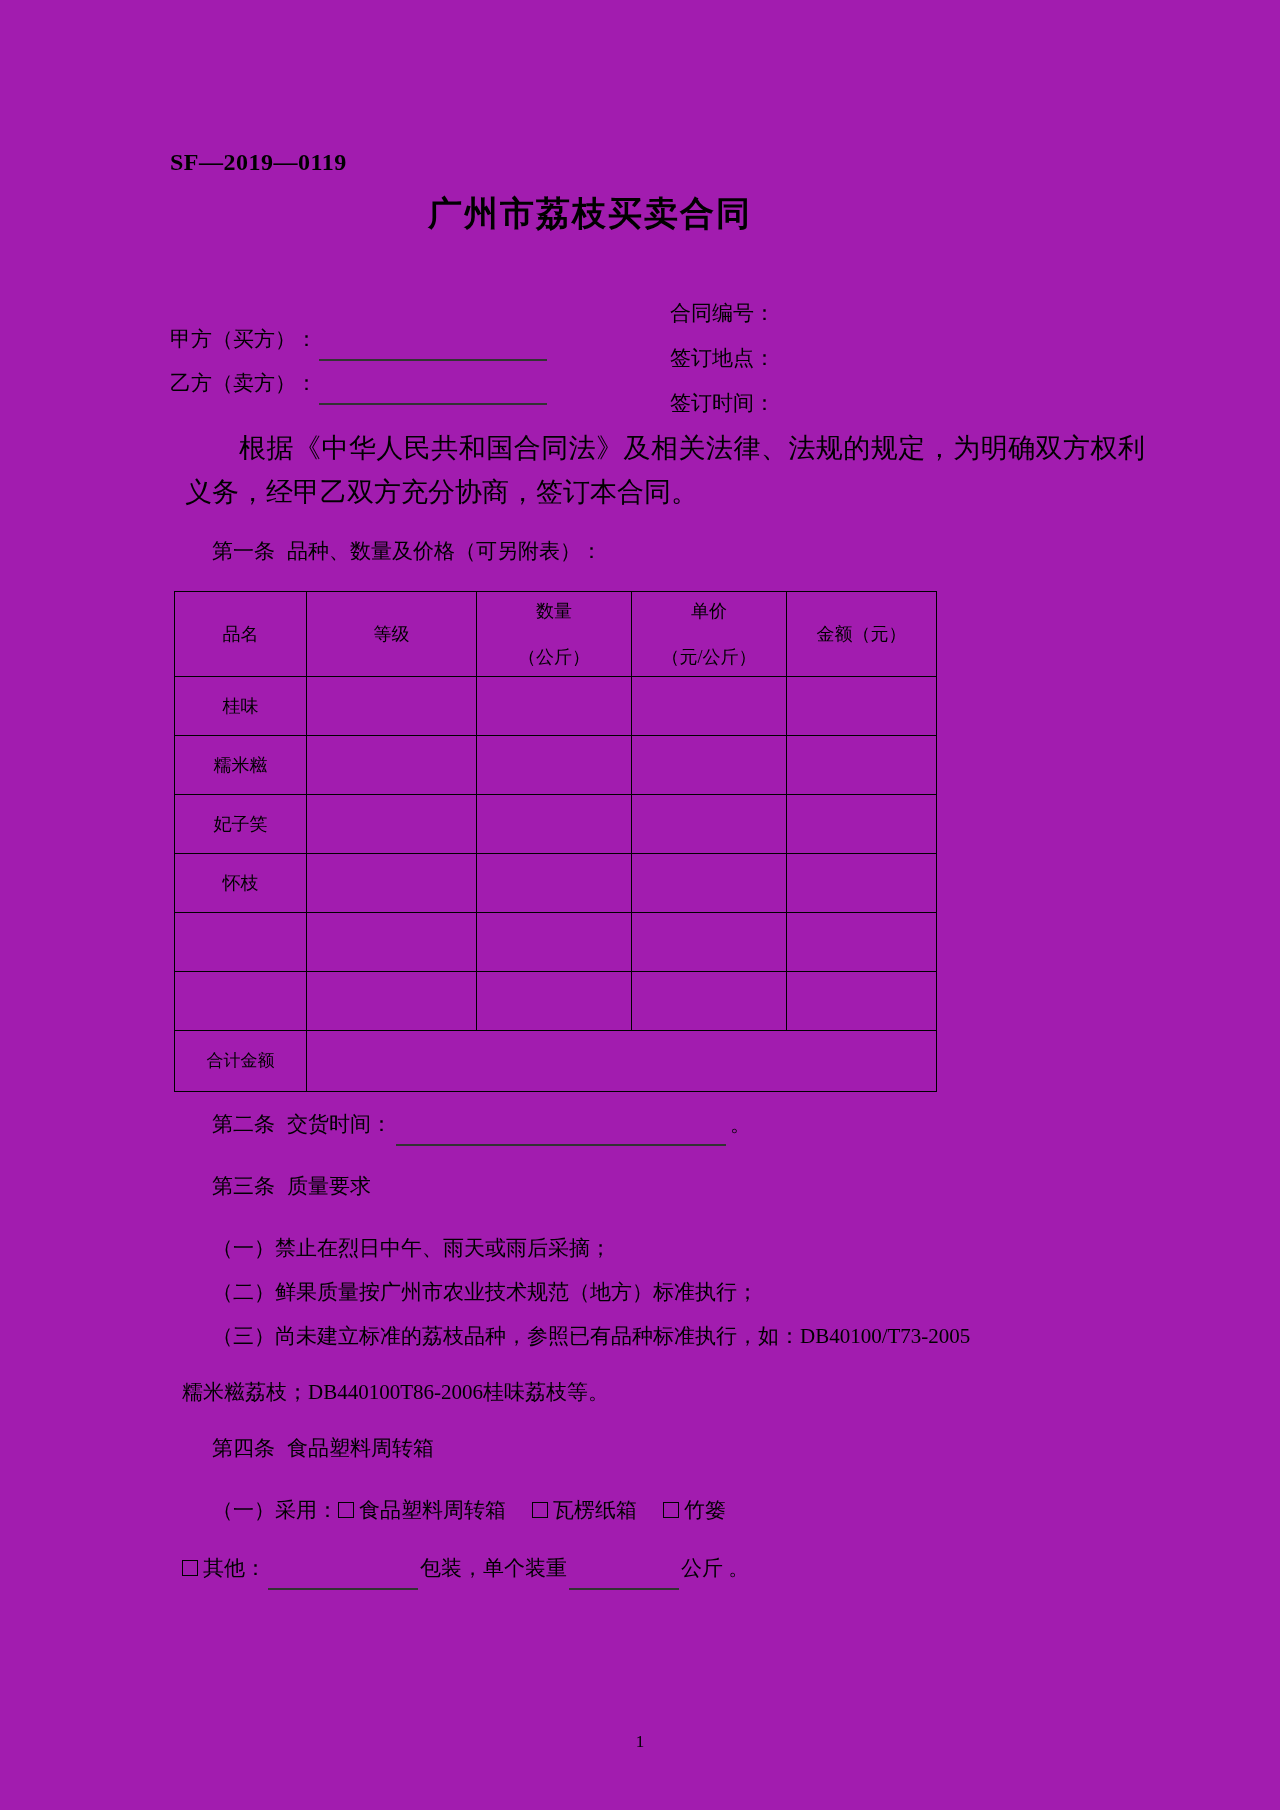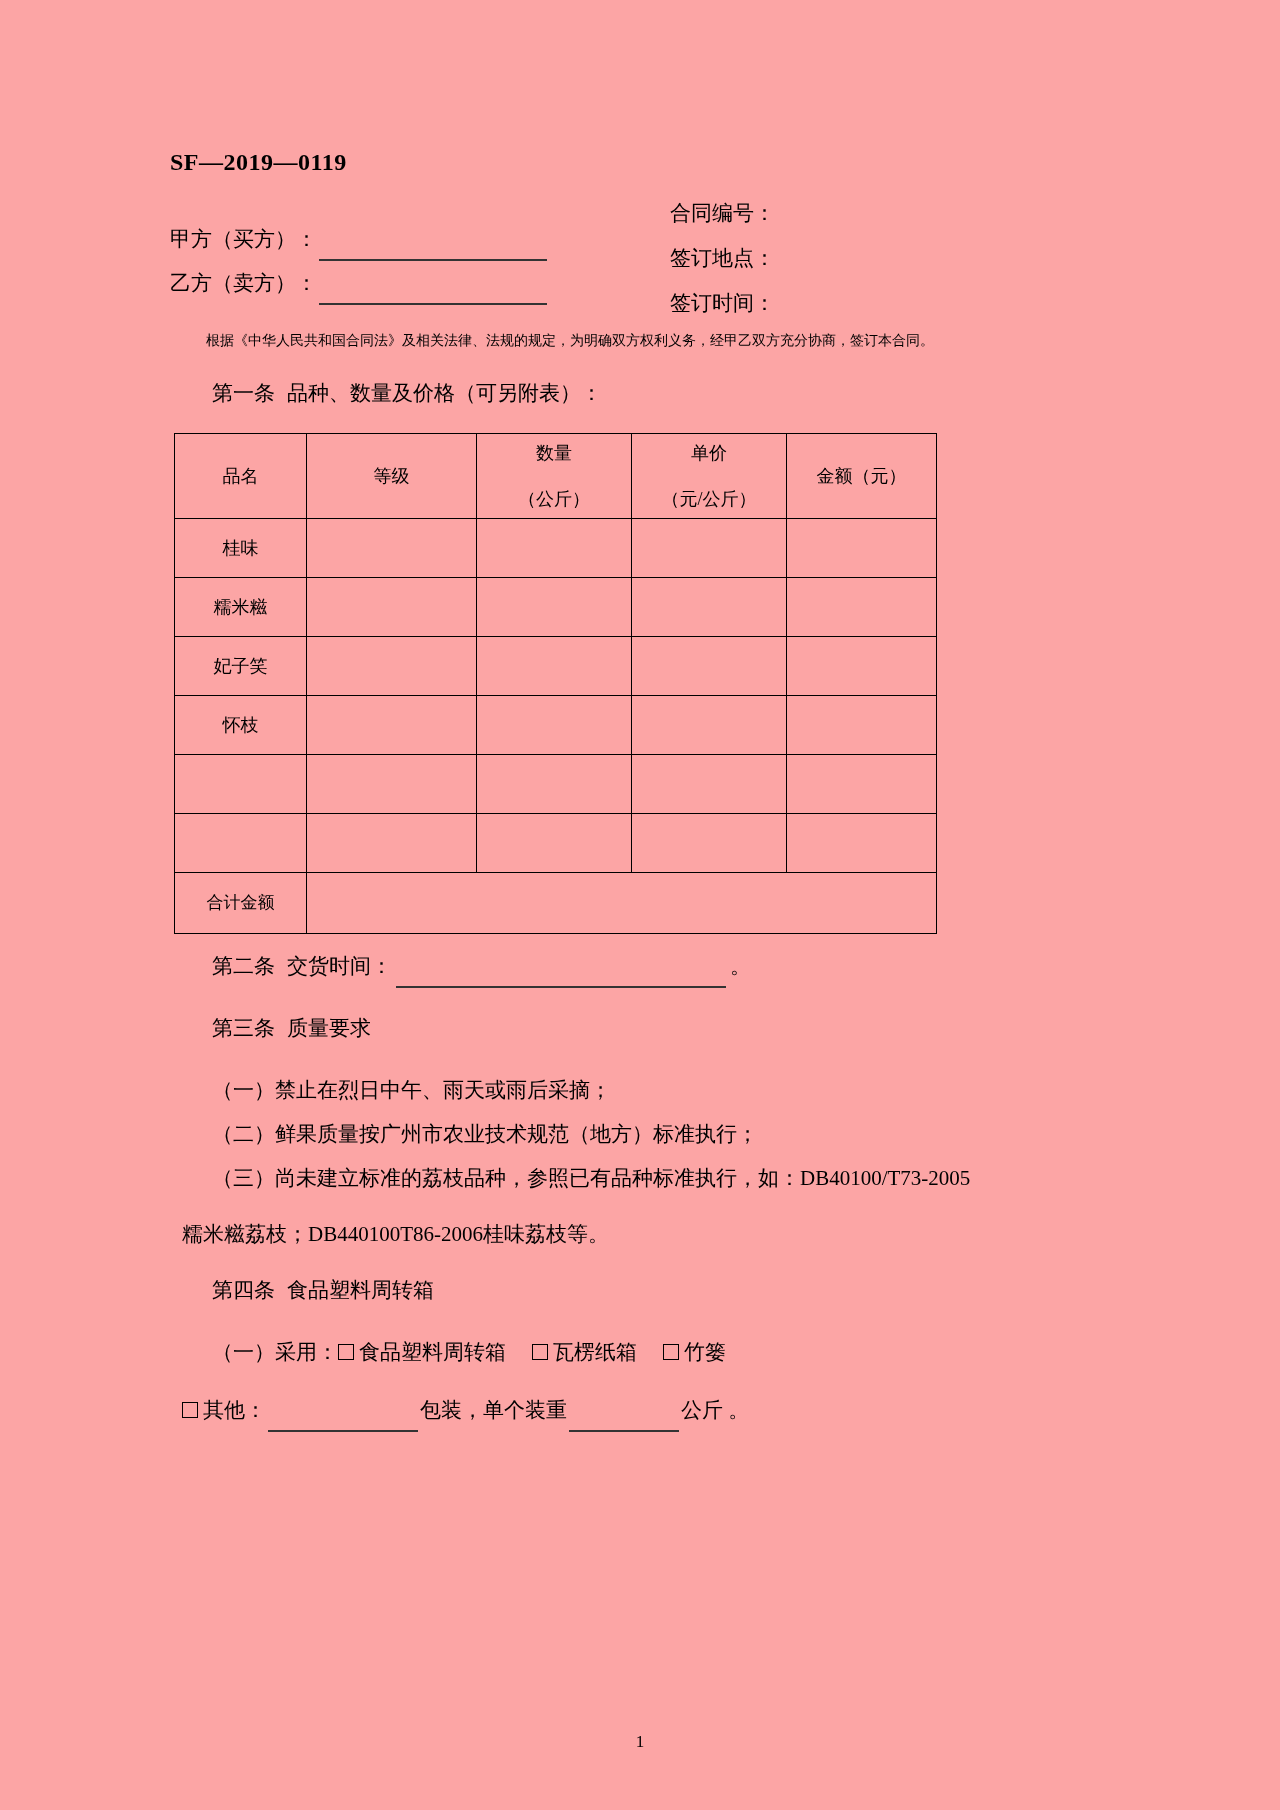--- a/index.html
+++ b/index.html
@@ -9,21 +9,21 @@
   }
   body {
     font-family: "Liberation Serif", "DejaVu Serif", serif;
     color: #000000;
   }
   .page {
     position: relative;
     width: 1280px;
     height: 1810px;
     margin: 0 auto;
-    background: #fca5a5;
+    background: #a21caf;
     box-sizing: border-box;
     padding: 148px 120px 0 170px;
   }
 
   
   .doc-code {
     font-family: "Liberation Serif", "DejaVu Serif", serif;
     font-weight: bold;
     font-size: 24px;
     letter-spacing: 0.5px;
@@ -68,23 +68,23 @@
     position: absolute;
     left: 500px;
     top: 0;
     font-size: 21px;
     line-height: 45px;
   }
   .parties-right div { white-space: nowrap; text-align: center; }
 
   
   p.body-para {
-    font-size: 14px;
-    line-height: 44px;
-    margin: 8px;
+    font-size: 27px;
+    line-height: 44px;
+    margin: 15px;
     text-align: justify;
     text-indent: 2em;
   }
   p.clause-head {
     font-size: 21px;
     line-height: 44px;
     margin: 0;
     text-indent: 2em;
   }
   .clause-no { margin-right: 12px; }
@@ -162,20 +162,21 @@
     font-size: 17px;
   }
 </style>
 </head>
 <body>
 
 <div class="page">
 
   <div class="doc-code">SF—2019—0119</div>
 
+  <div class="doc-title">广州市荔枝买卖合同</div>
 
   <div class="parties-wrap">
     <div class="parties-left">
       <div class="party-row">
         <span class="party-label">甲方（买方）：</span><span class="blank-line blank-party"></span>
       </div>
       <div class="party-row">
         <span class="party-label">乙方（卖方）：</span><span class="blank-line blank-party"></span>
       </div>
     </div>

